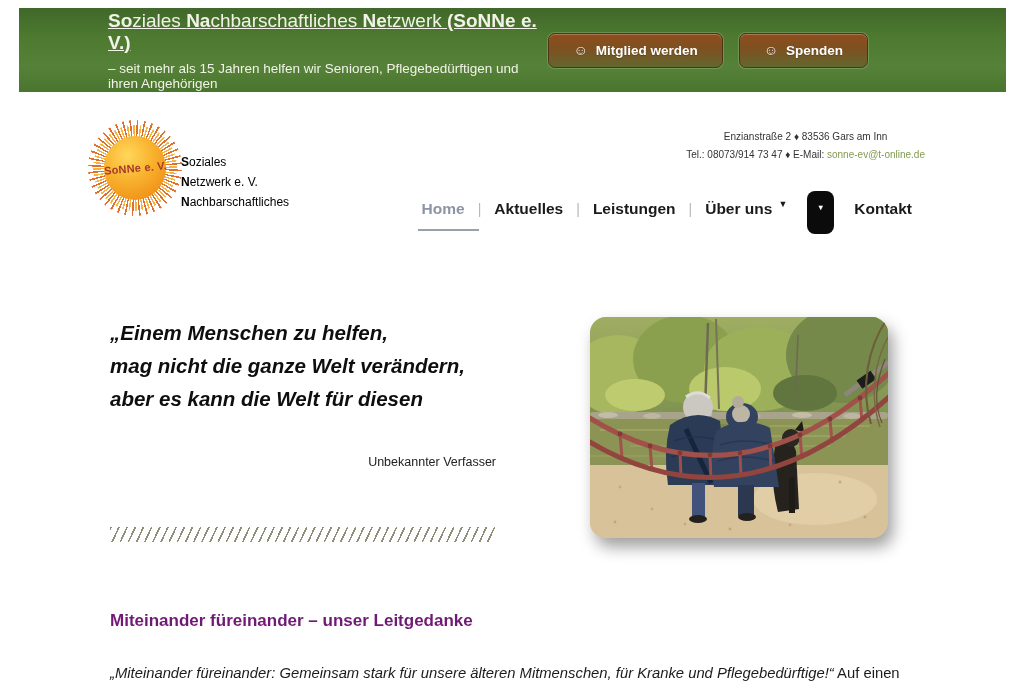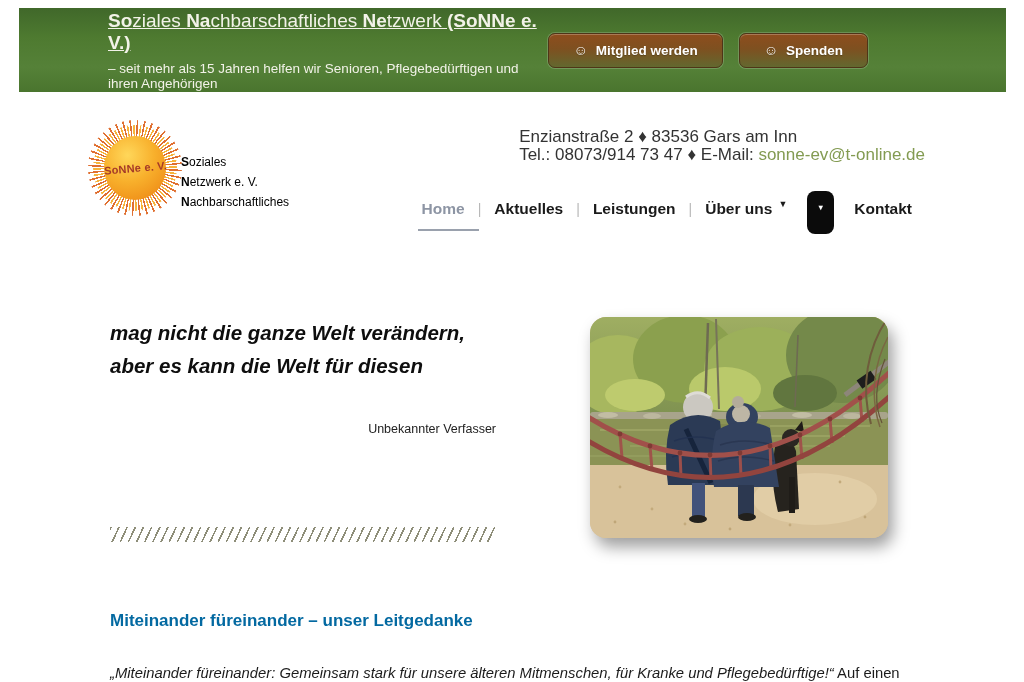--- a/index.html
+++ b/index.html
@@ -37,21 +37,21 @@
   .sun-rays2 { position:absolute; inset:5px; border-radius:50%;
     background:repeating-conic-gradient(from 6.5deg, rgba(246,176,48,.95) 0deg 2.4deg, rgba(255,255,255,0) 2.4deg 9deg); }
   .sun-disc {
     position:absolute; inset:16px; border-radius:50%;
     background:radial-gradient(circle at 38% 30%, #ffd75a 0%, #f8b02c 45%, #f0921a 80%, #e8870f 100%);
     display:flex; align-items:center; justify-content:center;
   }
   .sun-label { font-size:11px; font-weight:bold; color:#a63b28; transform:rotate(-5deg); letter-spacing:.2px; white-space:nowrap; }
   .wm { position:absolute; left:181px; top:152px; font-size:12px; color:#000000; line-height:20px; cursor:pointer; }
 
-  .contact { position:absolute; right:99px; top:128px; text-align:left; font-size:17px; color:#333; line-height:18px; }
+  .contact { position:absolute; right:99px; top:128px; text-align:center; font-size:10px; color:#333; line-height:18px; }
   .contact a { color:#839b52; text-decoration:none; cursor:pointer; }
 
   
   .nav { position:absolute; top:183px; right:112px; display:flex; align-items:center; gap:13px;
          font-size:15.5px; font-weight:bold; color:#1a1a1a; }
   .nav-item { cursor:pointer; display:flex; align-items:flex-start; gap:6px; white-space:nowrap; }
   .nav-item.active { color:#8d95a4; position:relative; }
   .nav-item.active::after { content:""; position:absolute; left:-4px; right:-14px; bottom:-13px; height:2px; background:#9aa1ad; }
   .sep { color:#b8b8b8; font-weight:normal; font-size:14px; }
   .caret { font-size:9px; line-height:1; }
@@ -64,21 +64,21 @@
   .quote-line { font-size:20.5px; font-weight:bold; font-style:italic; color:#0e0e0e; line-height:33px; }
   .attribution { margin-top:40px; text-align:right; font-size:12.5px; color:#222; }
   .hatch { position:absolute; left:110px; top:527px; width:385px; height:15px;
     background:repeating-linear-gradient(115deg, #8e8e79 0 1.6px, rgba(255,255,255,0) 1.6px 7.4px); }
 
   .photo { position:absolute; left:590px; top:317px; width:298px; height:221px;
     border-radius:16px; overflow:hidden; box-shadow:5px 9px 16px rgba(0,0,0,.38); background:#d8c29a; }
   .photo svg { display:block; }
 
   
-  .heading { position:absolute; left:110px; top:597px; font-size:17px; font-weight:bold; color:#0369a1; }
+  .heading { position:absolute; left:110px; top:597px; font-size:17px; font-weight:bold; color:#701a75; }
   .paragraph { position:absolute; left:110px; top:645px; width:820px; font-size:14.8px; line-height:26px; color:#1b1b1b; }
   .paragraph em { font-style:italic; }
 </style>
 </head>
 <body>
 
 <div class="topbar">
   <div class="topbar-text">
     <div class="topbar-title"><span class="b">So</span><span>ziales </span><span class="b">Na</span><span>chbarschaftliches </span><span class="b">Ne</span><span>tzwerk </span><span class="b">(SoNNe e. V.)</span></div>
     <div class="topbar-sub">– seit mehr als 15 Jahren helfen wir Senioren, Pflegebedürftigen und ihren Angehörigen</div>
@@ -132,20 +132,21 @@
     </span>
   <span class="black-widget">
       <span>▾</span>
     </span>
   <span class="nav-item">
       <span>Kontakt</span>
     </span>
 </nav>
 
 <div class="quote">
+  <div class="quote-line">„Einem Menschen zu helfen,</div>
   <div class="quote-line">mag nicht die ganze Welt verändern,</div>
   <div class="quote-line">aber es kann die Welt für diesen</div>
   <div class="attribution">Unbekannter Verfasser</div>
 </div>
 <div class="hatch"></div>
 
 <div class="photo">
   <svg width="298" height="221" viewBox="0 0 298 221" xmlns="http://www.w3.org/2000/svg">
     <defs>
       <linearGradient id="gTrees" x1="0" y1="0" x2="0" y2="1">

